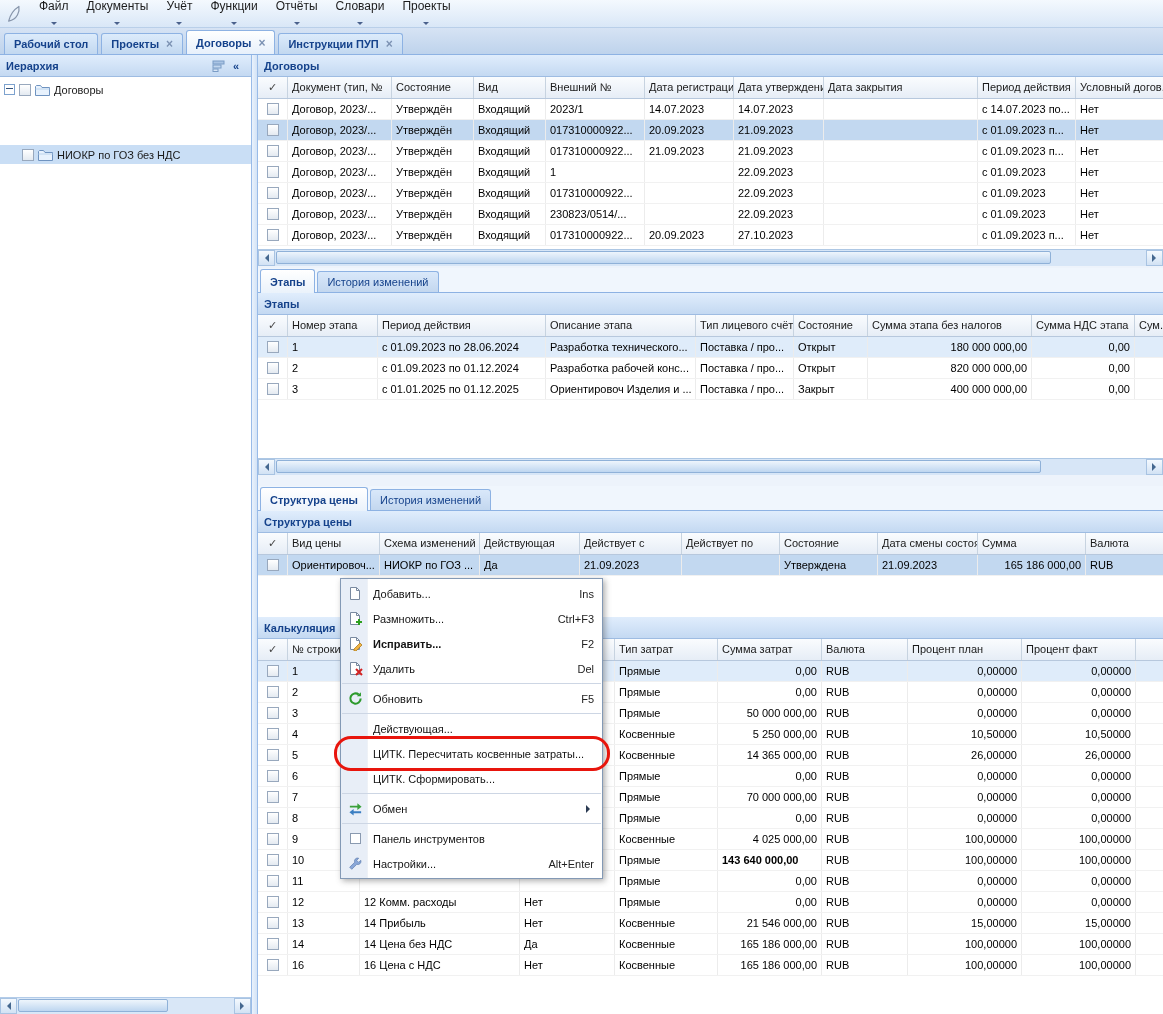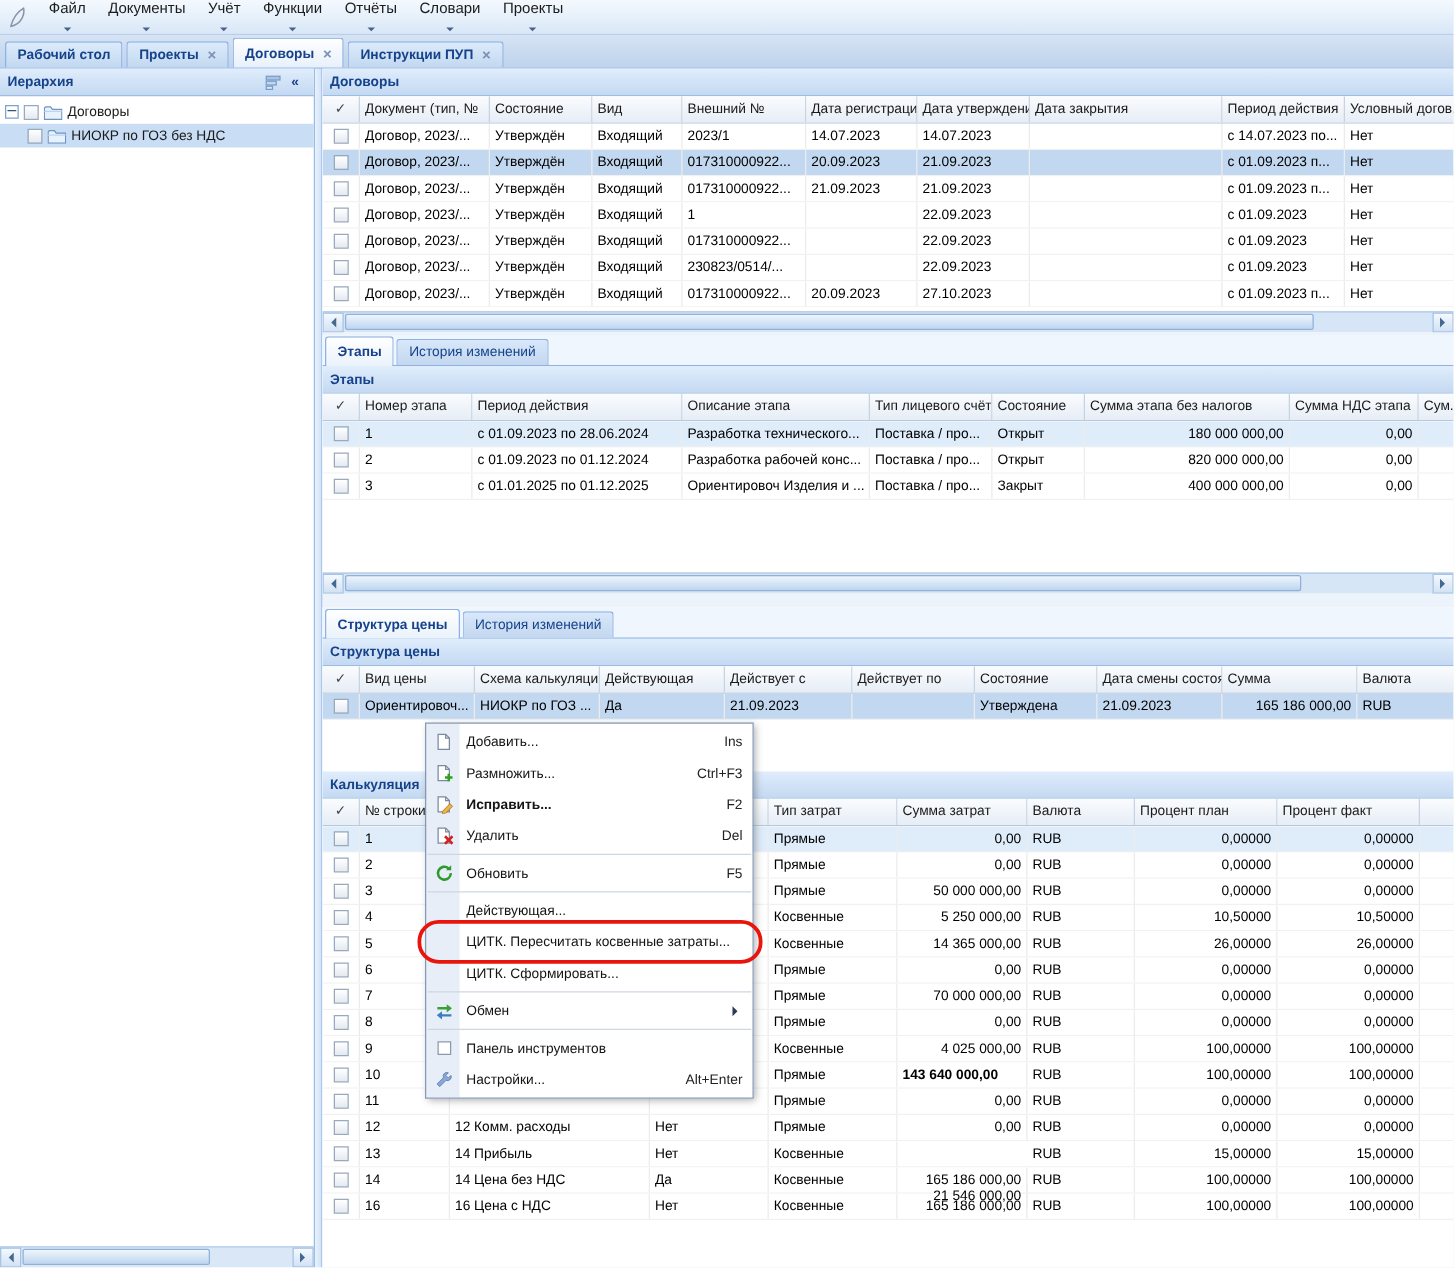--- a/index.html
+++ b/index.html
@@ -184,21 +184,21 @@
           <span class="expander"></span>
           <span class="cb"></span>
           <span class="ficon">
             <svg width="15" height="12" viewBox="0 0 15 12">
               <path d="M.5 2.5V11.5H14.5V3.5H7L5.5 1.5H1.5z" fill="#e8f2fd" stroke="#6f93c0"></path>
               <path d="M.5 5h14" stroke="#bcd4ec" fill="none"></path>
             </svg>
           </span>
           <span class="tlabel">Договоры</span>
         </div>
-        <div class="tnode sel" style="padding-left: 22px;">
+        <div class="tnode sel" style="padding-left: 22px; margin-top: 46px;">
           <span class="cb"></span>
           <span class="ficon">
             <svg width="15" height="12" viewBox="0 0 15 12">
               <path d="M.5 2.5V11.5H14.5V3.5H7L5.5 1.5H1.5z" fill="#e8f2fd" stroke="#6f93c0"></path>
               <path d="M.5 5h14" stroke="#bcd4ec" fill="none"></path>
             </svg>
           </span>
           <span class="tlabel">НИОКР по ГОЗ без НДС</span>
         </div>
       </div>
@@ -429,21 +429,21 @@
           <div class="stab">
             <span>История изменений</span>
           </div>
         </div>
       <div class="panel-hdr">
         <span>Структура цены</span>
       </div>
       <div class="grid-head" id="str-head">
           <div class="gh gh-check" style="width: 30px;">✓</div>
           <div class="gh" style="width: 92px;">Вид цены</div>
-          <div class="gh" style="width: 100px;">Схема калькуляци</div>
+          <div class="gh" style="width: 100px;">Схема изменений</div>
           <div class="gh" style="width: 100px;">Действующая</div>
           <div class="gh" style="width: 102px;">Действует с</div>
           <div class="gh" style="width: 98px;">Действует по</div>
           <div class="gh" style="width: 98px;">Состояние</div>
           <div class="gh" style="width: 100px;">Дата смены состоя</div>
           <div class="gh" style="width: 108px;">Сумма</div>
           <div class="gh" style="width: 80px;">Валюта</div>
         </div>
       <div class="grid-body" id="str-body">
           <div class="gr sel">
@@ -650,21 +650,21 @@
             <div class="gc" style="width: 30px;"></div>
           </div>
           <div class="gr">
             <div class="gc c-check" style="width: 30px;">
               <span class="cb"></span>
             </div>
             <div class="gc" style="width: 72px;">13</div>
             <div class="gc" style="width: 160px;">14 Прибыль</div>
             <div class="gc" style="width: 95px;">Нет</div>
             <div class="gc" style="width: 103px;">Косвенные</div>
-            <div class="gc" style="width: 104px; text-align: right; margin-top: 34px;">21 546 000,00</div>
+            <div class="gc" style="width: 104px; text-align: right;">21 546 000,00</div>
             <div class="gc" style="width: 86px;">RUB</div>
             <div class="gc" style="width: 114px; text-align: right;">15,00000</div>
             <div class="gc" style="width: 114px; text-align: right;">15,00000</div>
             <div class="gc" style="width: 30px;"></div>
           </div>
           <div class="gr">
             <div class="gc c-check" style="width: 30px;">
               <span class="cb"></span>
             </div>
             <div class="gc" style="width: 72px;">14</div>

